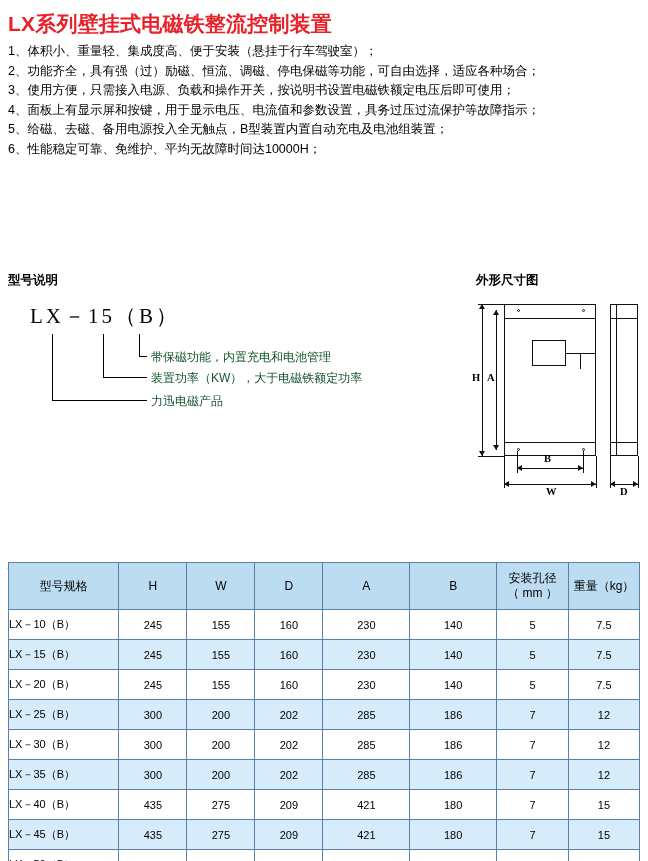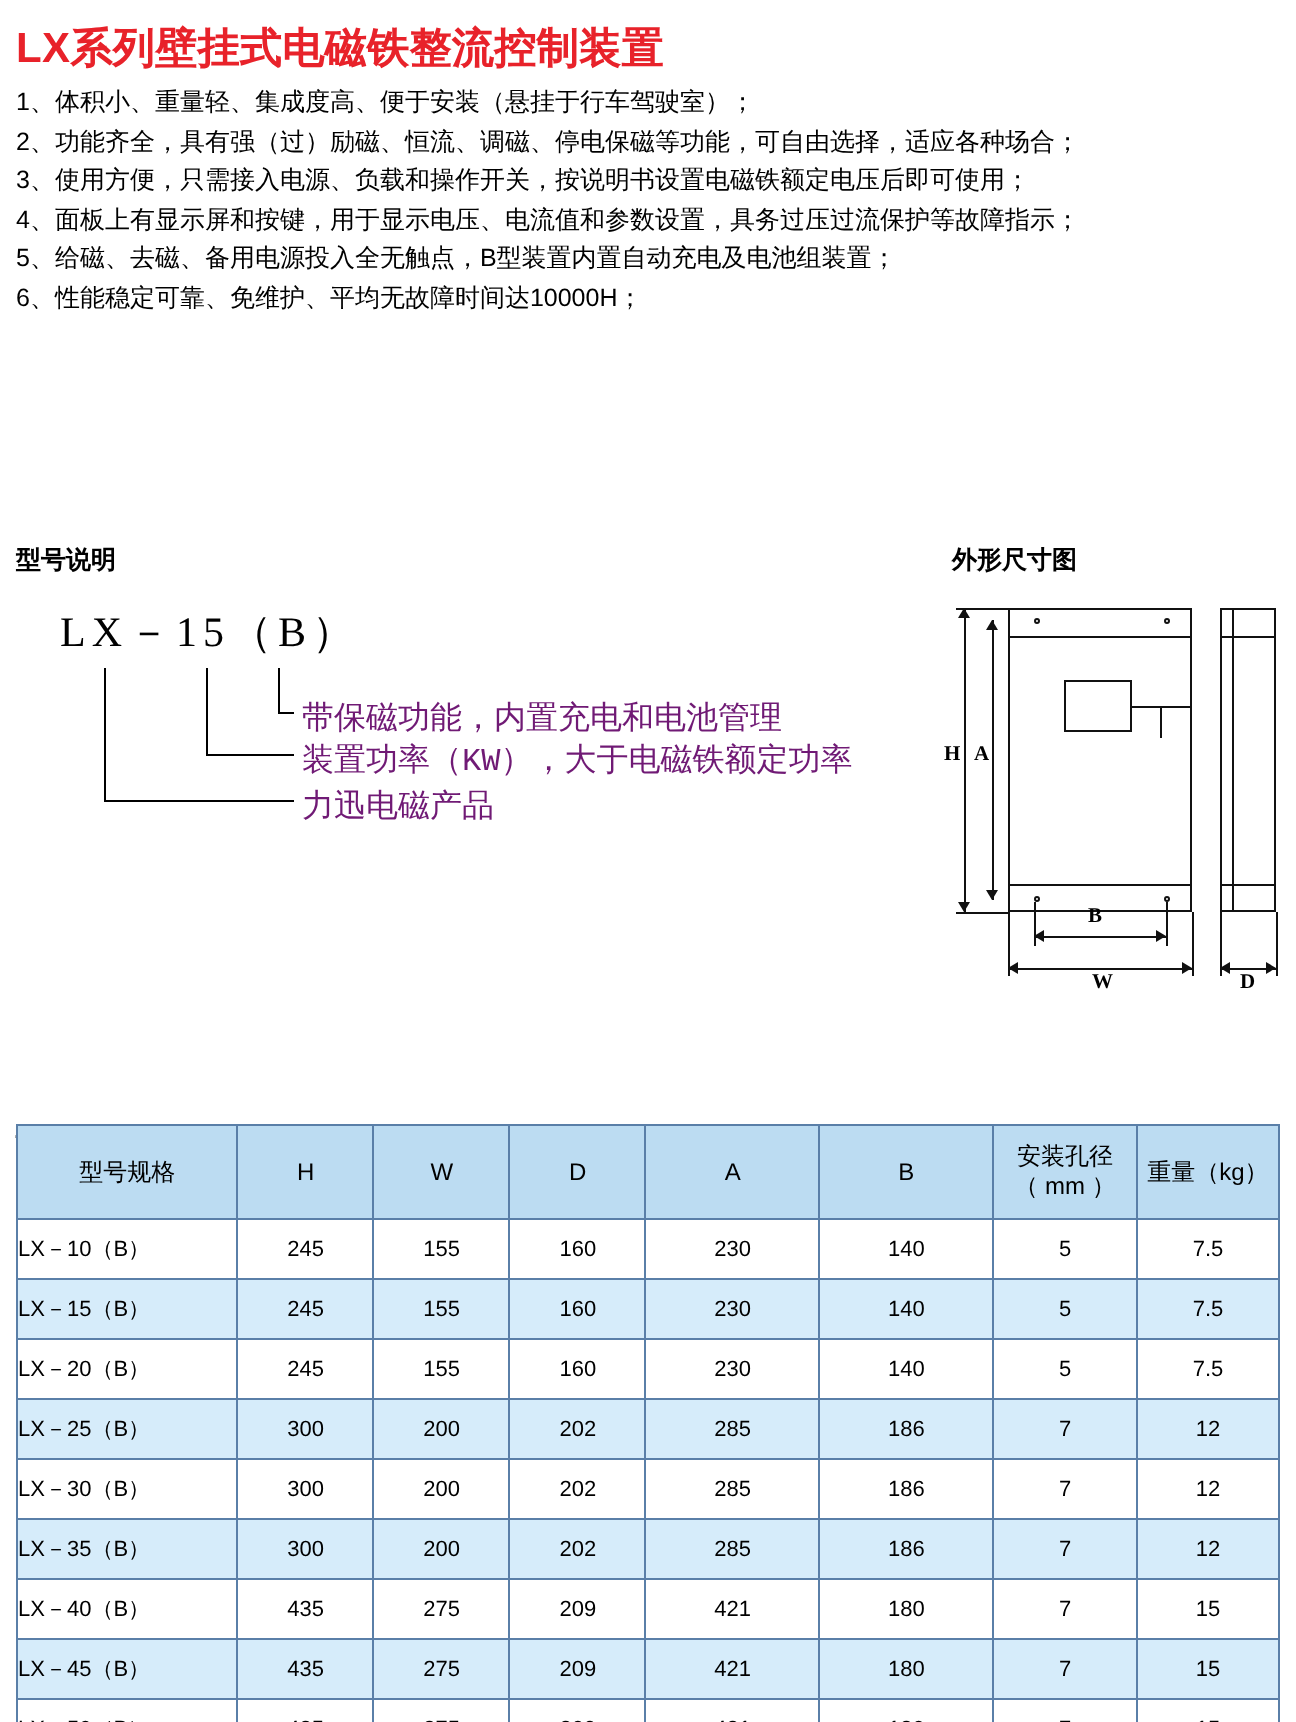--- a/index.html
+++ b/index.html
@@ -79,24 +79,23 @@
     font-family: "Liberation Serif", serif;
   }
   .leader {
     position: absolute;
     background: #000;
   }
   .leader-v { width: 1px; }
   .leader-h { height: 1px; }
   .model-note {
     position: absolute;
-    font-size: 16px;
-    color: #701a75;
+    font-size: 12px;
+    color: #14532d;
     white-space: nowrap;
-    font-family: Liberation Mono, monospace;
   }
 
   
   .dim-box {
     position: absolute;
     left: 470px;
     top: 296px;
     width: 172px;
     height: 200px;
   }

